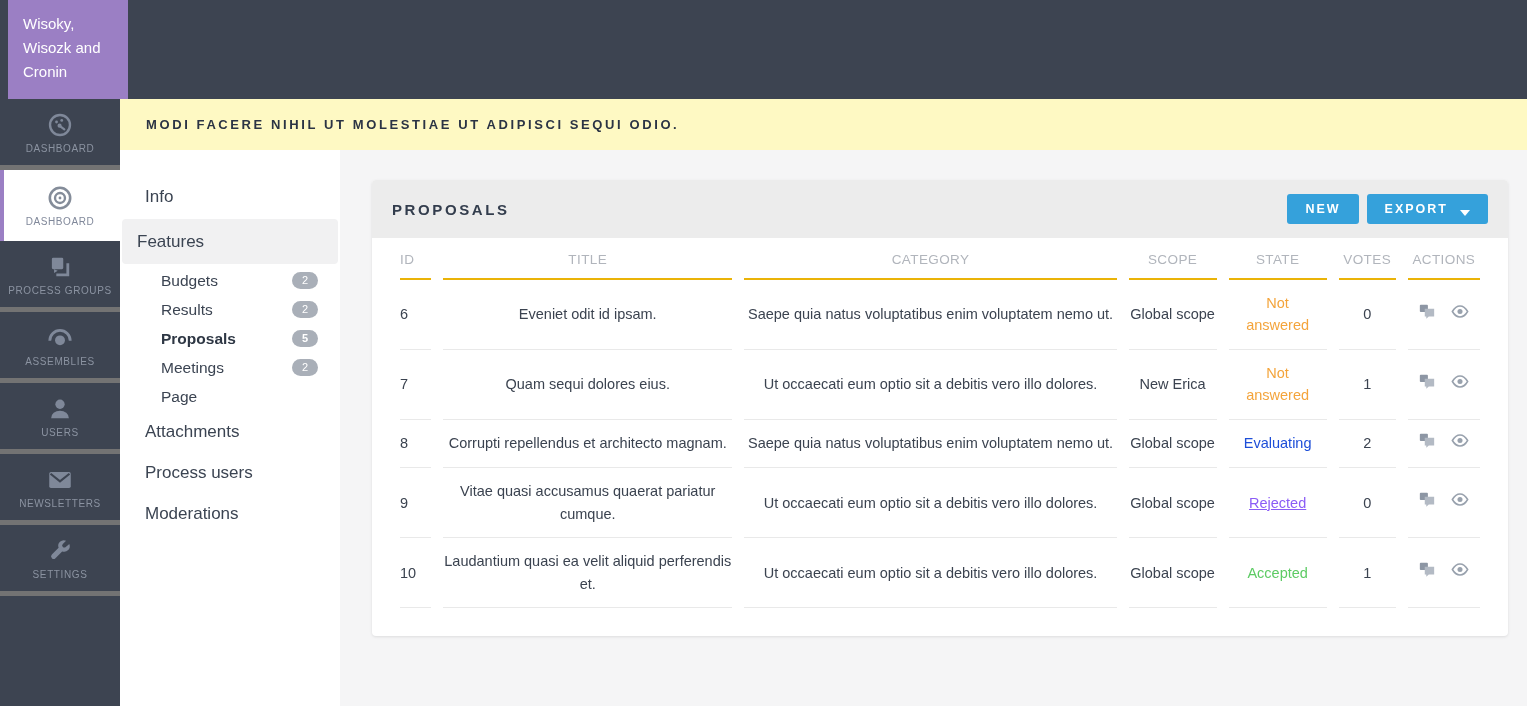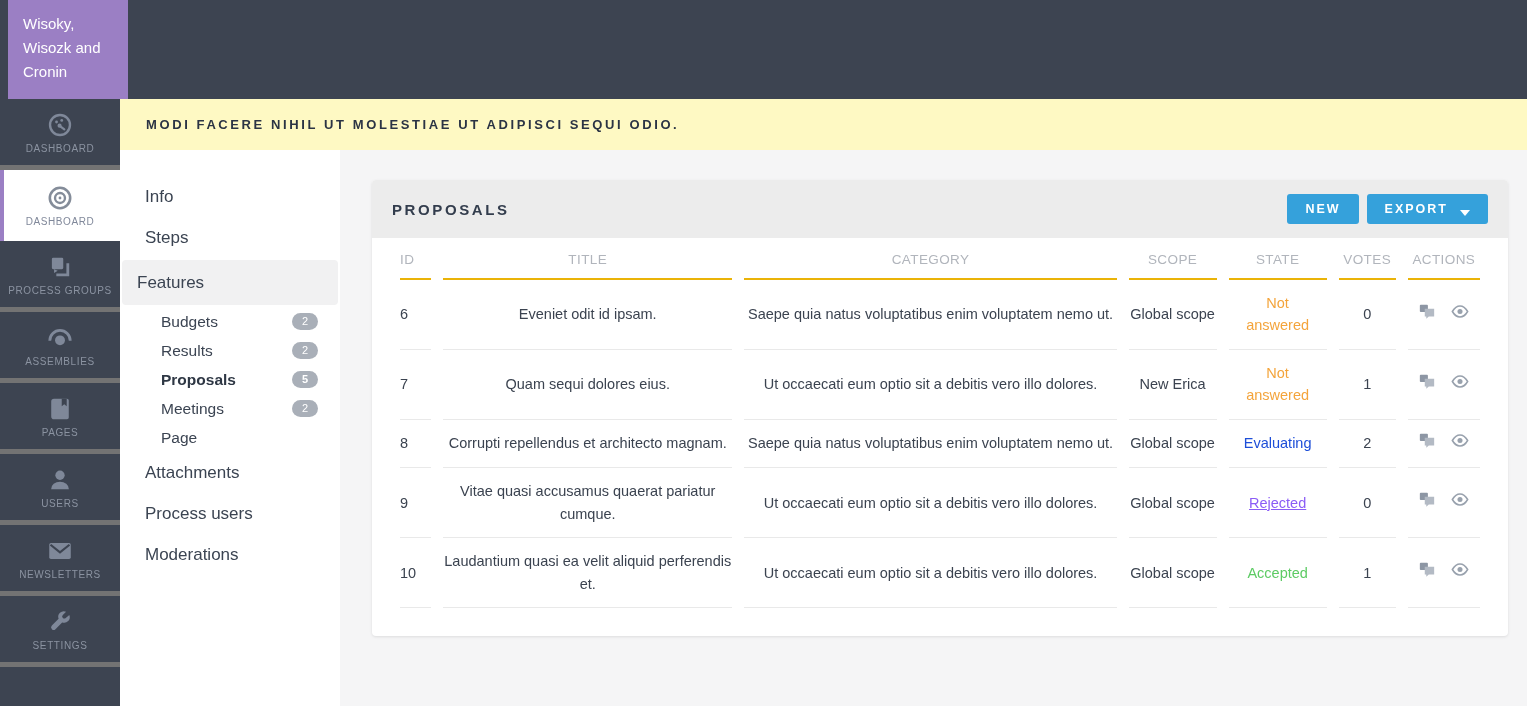--- a/index.html
+++ b/index.html
@@ -145,29 +145,20 @@
   <div class="nav-item">
     <span class="nav-icon">
       <svg width="28" height="26" viewBox="0 0 26 24">
           <path d="M3.5 14.5 a9.5 9.5 0 0 1 19 0" fill="none" stroke="currentColor" stroke-width="2.6"></path>
           <circle cx="13" cy="14.2" r="4.6" fill="currentColor"></circle>
         </svg>
     </span>
     <span class="nav-label">ASSEMBLIES</span>
   </div>
 
-  <div class="nav-item">
-    <span class="nav-icon">
-      <svg width="24" height="26" viewBox="0 0 22 24">
-          <path d="M5.5 2.5 h12 a1.6 1.6 0 0 1 1.6 1.6 v15.8 a1.6 1.6 0 0 1 -1.6 1.6 h-12 a2.6 2.6 0 0 1 -2.6 -2.6 v-13.8 a2.6 2.6 0 0 1 2.6 -2.6 z" fill="currentColor"></path>
-          <path d="M12.6 2.5 v7 l2.3 -2 2.3 2 v-7 z" fill="#3d4451"></path>
-        </svg>
-    </span>
-    <span class="nav-label">PAGES</span>
-  </div>
 
   <div class="nav-item">
     <span class="nav-icon">
       <svg width="26" height="26" viewBox="0 0 24 24">
           <circle cx="12" cy="7.6" r="4.3" fill="currentColor"></circle>
           <path d="M3.8 20.5 a8.2 7 0 0 1 16.4 0 z" fill="currentColor"></path>
         </svg>
     </span>
     <span class="nav-label">USERS</span>
   </div>
@@ -193,23 +184,20 @@
 
 </div>
 
 <div class="content-header">
   <span class="page-title">MODI FACERE NIHIL UT MOLESTIAE UT ADIPISCI SEQUI ODIO.</span>
 </div>
 
 <div class="submenu">
   <div class="sm-item lvl1">
       <span>Info</span>
-    </div>
-  <div class="sm-item lvl1">
-      <span>Steps</span>
     </div>
   <div class="sm-item lvl1 active-block">
       <span>Features</span>
     </div>
   <div class="sm-item lvl2">
       <span>Budgets</span>
       <span class="badge">2</span>
     </div>
   <div class="sm-item lvl2">
       <span>Results</span>

